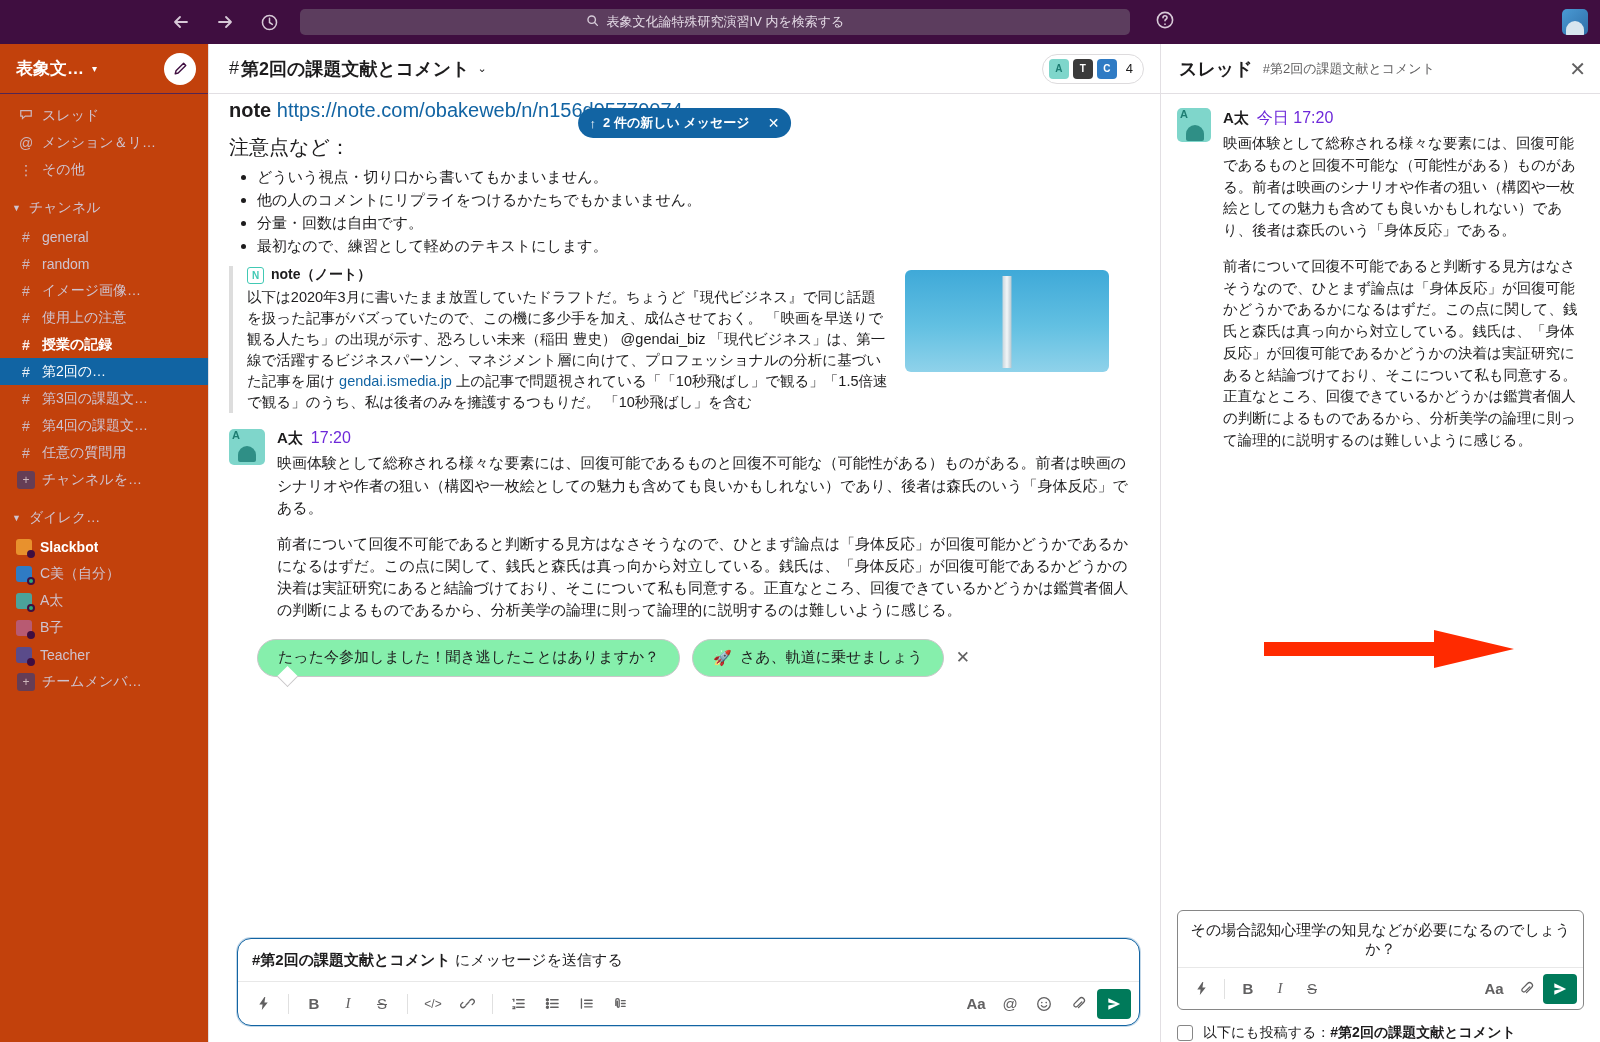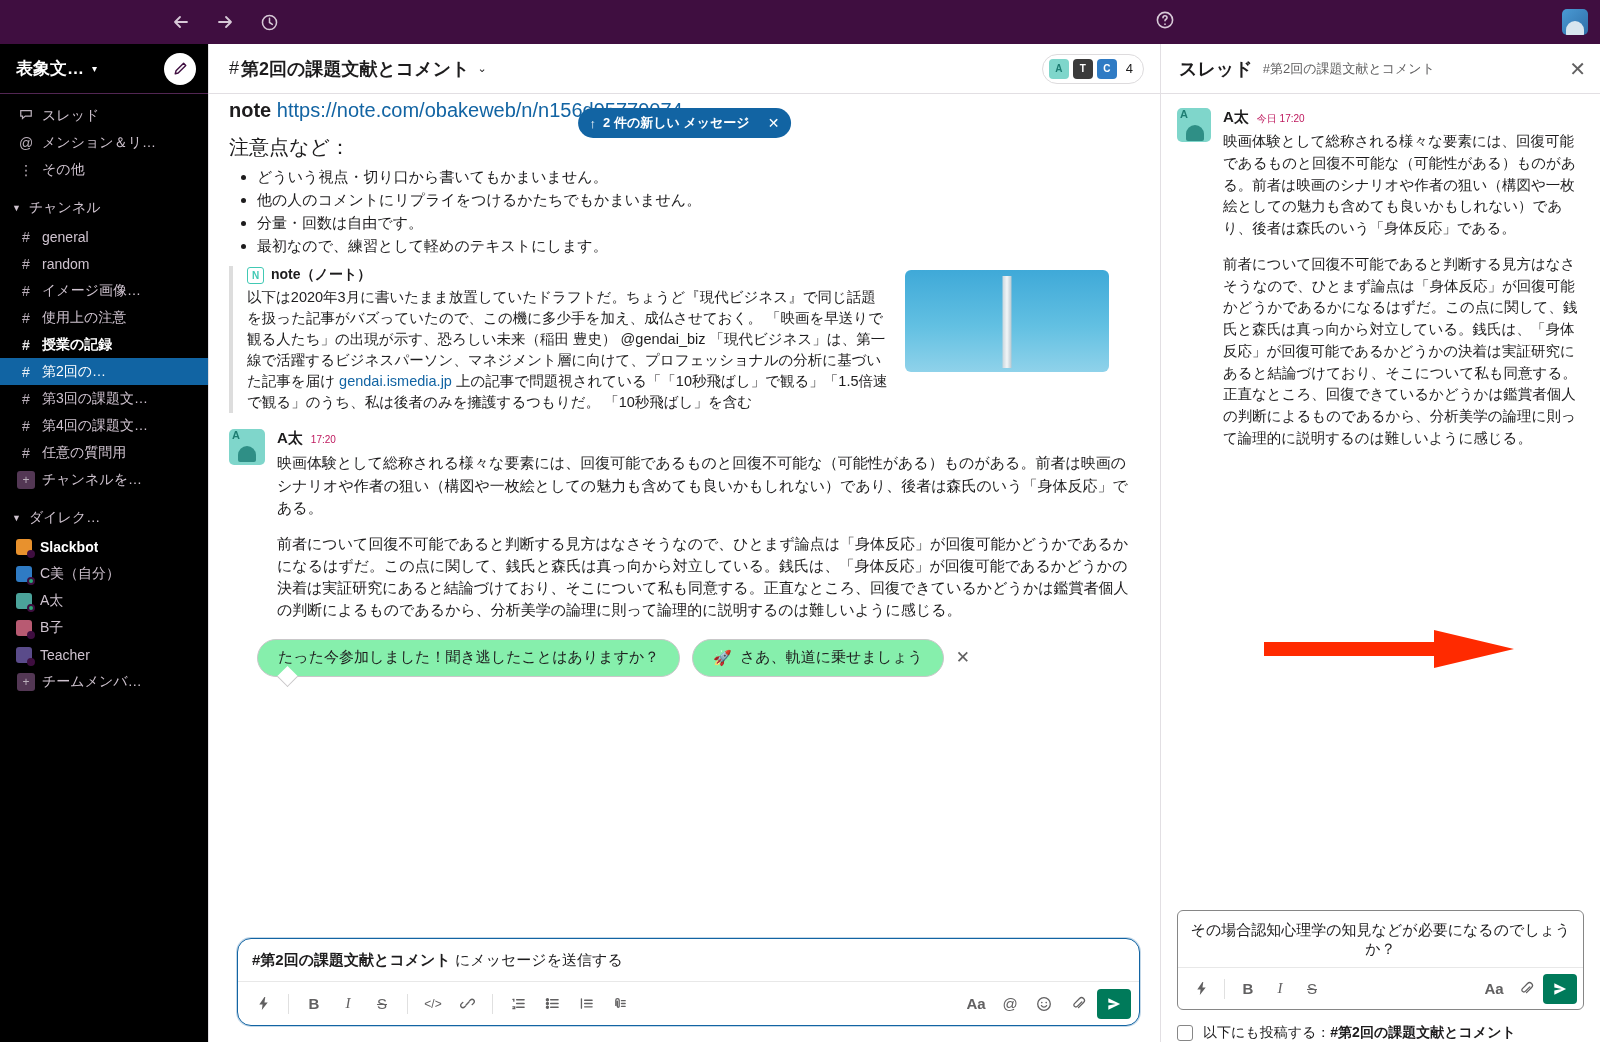--- a/index.html
+++ b/index.html
@@ -85,21 +85,21 @@
   .body {
     display: flex;
     flex: 1 1 auto;
     min-height: 0;
   }
 
   
   .sidebar {
     width: 208px;
     flex: 0 0 208px;
-    background: #000000;
+    background: #c2410c;
     color: #cfc3cf;
     font-size: 14px;
     overflow: hidden;
     padding-bottom: 6px;
   }
   .ws-header {
     height: 50px;
     display: flex;
     align-items: center;
     padding: 0 12px 0 16px;
@@ -328,21 +328,21 @@
   .avatar-lg.teal::after {
     content: "";
     position: absolute;
     left: 9px; top: 17px;
     width: 18px; height: 16px;
     background: #2f8f86;
     border-radius: 9px 9px 2px 2px;
   }
   .msg-head { display: flex; align-items: baseline; gap: 8px; }
   .msg-author { font-weight: bold; font-size: 15px; color: #1d1c1d; }
-  .msg-time { font-size: 10px; color: #be185d; }
+  .msg-time { font-size: 16px; color: #6d28d9; }
   .msg-para { font-size: 15px; color: #1d1c1d; line-height: 1.47; margin-top: 4px; }
   .msg-para + .msg-para { margin-top: 14px; }
 
   
   .prompts {
     display: flex;
     align-items: center;
     gap: 12px;
     padding: 16px 0 6px 28px;
     position: relative;
@@ -502,20 +502,29 @@
         <svg width="20" height="20" viewBox="0 0 20 20" fill="none" stroke="#d7c9d7" stroke-width="1.8" stroke-linecap="round" stroke-linejoin="round">
             <path d="M4 10h12M11 5l5 5-5 5"></path>
           </svg>
       </div>
       <div class="nav-icon">
         <svg width="19" height="19" viewBox="0 0 20 20" fill="none" stroke="#d7c9d7" stroke-width="1.6">
             <circle cx="10" cy="10" r="7.4"></circle>
             <path d="M10 5.6V10l3 2" stroke-linecap="round"></path>
           </svg>
       </div>
+    </div>
+    <div class="search-box">
+      <span class="mag">
+        <svg width="13" height="13" viewBox="0 0 16 16" fill="none" stroke="#e4dbe6" stroke-width="1.7">
+            <circle cx="7" cy="7" r="4.6"></circle>
+            <path d="M10.6 10.6L14 14" stroke-linecap="round"></path>
+          </svg>
+      </span>
+      <span>表象文化論特殊研究演習IV 内を検索する</span>
     </div>
     <div class="help-icon">
       <svg width="20" height="20" viewBox="0 0 20 20" fill="none" stroke="#d7c9d7" stroke-width="1.6">
           <circle cx="10" cy="10" r="7.6"></circle>
           <path d="M8 7.8c0-1.2.9-2 2-2s2 .8 2 1.9c0 1.6-2 1.5-2 3.1" stroke-linecap="round"></path>
           <circle cx="10" cy="14.2" r=".85" fill="#d7c9d7" stroke="none"></circle>
         </svg>
     </div>
     <div class="topbar-avatar"></div>
   </div>

